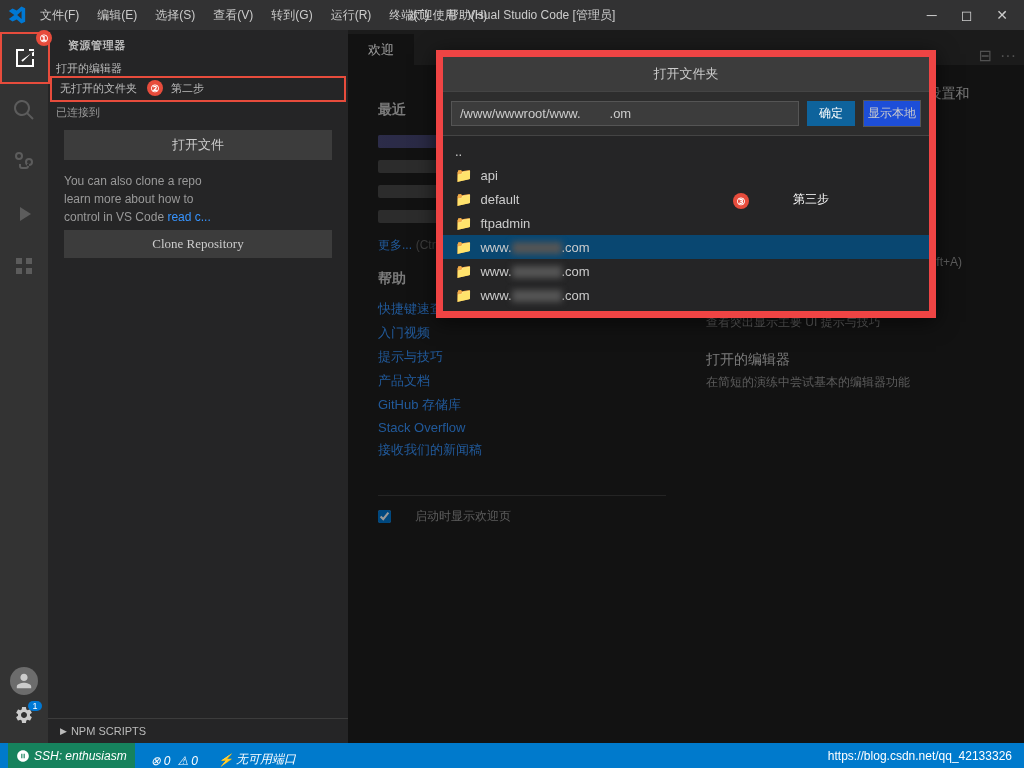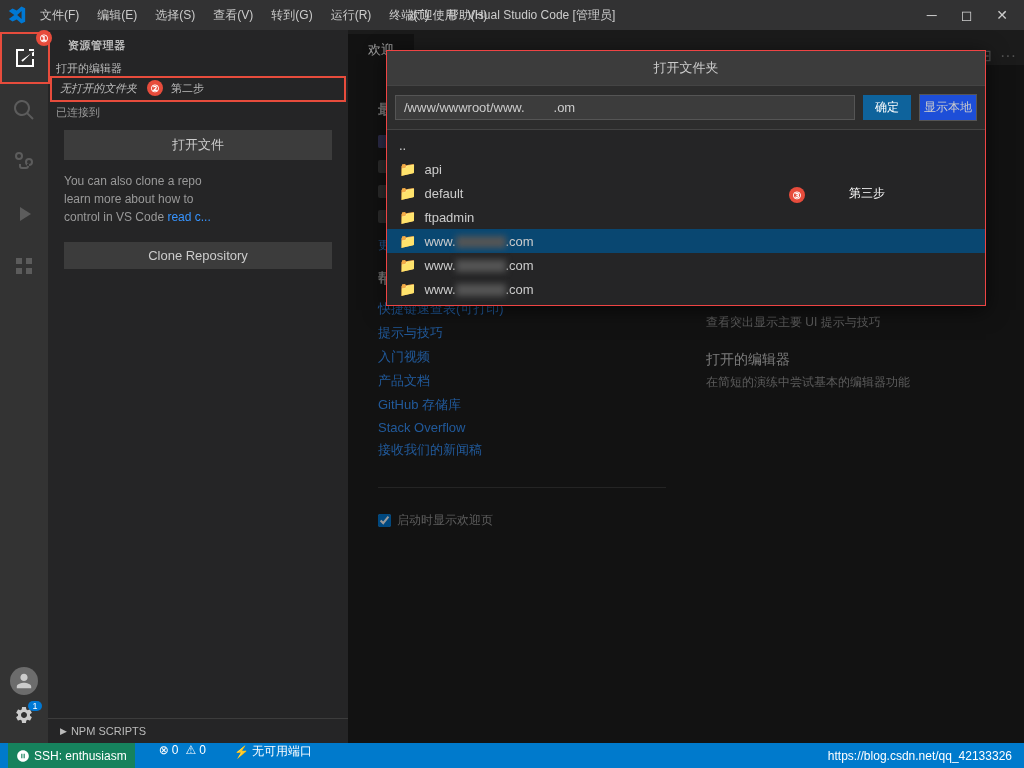--- a/index.html
+++ b/index.html
@@ -158,29 +158,30 @@
 
     .sidebar-description {
       font-size: 12px;
       color: #999;
       padding: 4px 16px;
       line-height: 1.5;
     }
     .sidebar-description span.link { color: #3794ff; cursor: pointer; }
 
     .clone-repo-btn {
-      margin: 12px 16px;
+      margin: 0 16px;
       background: #3c3c3c;
       border: none;
       color: #cccccc;
       padding: 6px 12px;
       cursor: pointer;
       font-size: 13px;
       text-align: center;
       width: calc(100% - 32px);
+      font-family: Liberation Serif, serif;
     }
 
     .npm-scripts-section {
       margin-top: auto;
       border-top: 1px solid #3c3c3c;
     }
     .npm-scripts-header {
       font-size: 11px;
       color: #bbbbbb;
       padding: 6px 12px;
@@ -280,23 +281,23 @@
     }
     .right-section-item-desc {
       font-size: 12px;
       color: #999;
       line-height: 1.5;
     }
 
     .startup-checkbox {
       display: flex;
       align-items: center;
-      gap: 6px;
-      margin-top: 28px;
-      padding-top: 24px;
+      gap: 24px;
+      margin-top: 36px;
+      padding-top: 12px;
       border-top: 1px solid #3c3c3c;
     }
     .startup-checkbox input[type="checkbox"] {
       accent-color: #0078d4;
     }
     .startup-checkbox label {
       font-size: 12px;
       color: #999;
     }
 
@@ -306,22 +307,23 @@
       background: #007acc;
       display: flex;
       align-items: center;
       justify-content: space-between;
       padding: 0 8px;
       font-size: 12px;
       color: white;
     }
     .status-left {
       display: flex;
-      align-items: flex-start;
-      gap: 20px;
+      align-items: flex-end;
+      gap: 12px;
+      font-style: italic;
     }
     .status-right {
       display: flex;
       align-items: center;
       gap: 8px;
     }
     .status-item {
       display: flex;
       align-items: center;
       gap: 3px;
@@ -345,22 +347,22 @@
       top: 0; left: 0; right: 0; bottom: 0;
       background: rgba(0,0,0,0.4);
       display: flex;
       align-items: flex-start;
       justify-content: center;
       padding-top: 20px;
       z-index: 100;
     }
     .dialog {
       background: #2d2d2d;
-      border: 1px solid #ef4444;
-      width: 600px;
+      border: 7px solid #ef4444;
+      width: 500px;
       box-shadow: 0 4px 20px rgba(0,0,0,0.6);
     }
     .dialog-title {
       text-align: center;
       padding: 8px;
       font-size: 13px;
       color: #cccccc;
       border-bottom: 1px solid #444;
       background: #3c3c3c;
     }
@@ -521,21 +523,21 @@
   </div>
 
   <div class="sidebar">
     <div class="sidebar-section-header">资源管理器</div>
 
     <div style="padding: 4px 12px 2px 8px; display: flex; align-items: center; outline: 0;">
       <span style="font-size: 11px; color: #bbb; text-transform: uppercase;">打开的编辑器</span>
     </div>
 
     <div style="padding: 2px 12px 4px 8px; display: flex; align-items: center; gap: 4px; outline: 2px solid #e74c3c; margin: 0 4px;">
-      <span style="font-size: 11px; color: #bbb; font-style: italic;">无打开的文件夹</span>
+      <span style="font-size: 11px; color: #bbb;">无打开的文件夹</span>
       <span class="step-badge step-2" style="font-size:10px;width:16px;height:16px;">②</span>
       <span style="font-size:11px;color:#bbb;margin-left:4px;">第二步</span>
     </div>
 
     <div style="padding: 4px 12px 2px 8px;">
       <span style="font-size: 11px; color: #999;">已连接到</span>
     </div>
 
     <button class="open-folder-btn">打开文件</button>
 
@@ -595,22 +597,22 @@
         </div>
 
         <div style="margin-top:10px;">
           <span class="more-link">更多...</span>
           <span style="color:#666;font-size:12px;">(Ctrl+E)</span>
         </div>
 
         <div class="section-title">帮助</div>
         <div class="help-section">
           <a class="help-link">快捷键速查表(可打印)</a>
+          <a class="help-link">入门视频</a>
           <a class="help-link">提示与技巧</a>
-          <a class="help-link">入门视频</a>
           <a class="help-link">产品文档</a>
           <a class="help-link">GitHub 存储库</a>
           <a class="help-link">Stack Overflow</a>
           <a class="help-link">接收我们的新闻稿</a>
         </div>
 
         <div class="startup-checkbox">
           <input type="checkbox" id="startup-cb" checked="" style="">
           <label for="startup-cb">启动时显示欢迎页</label>
         </div>

